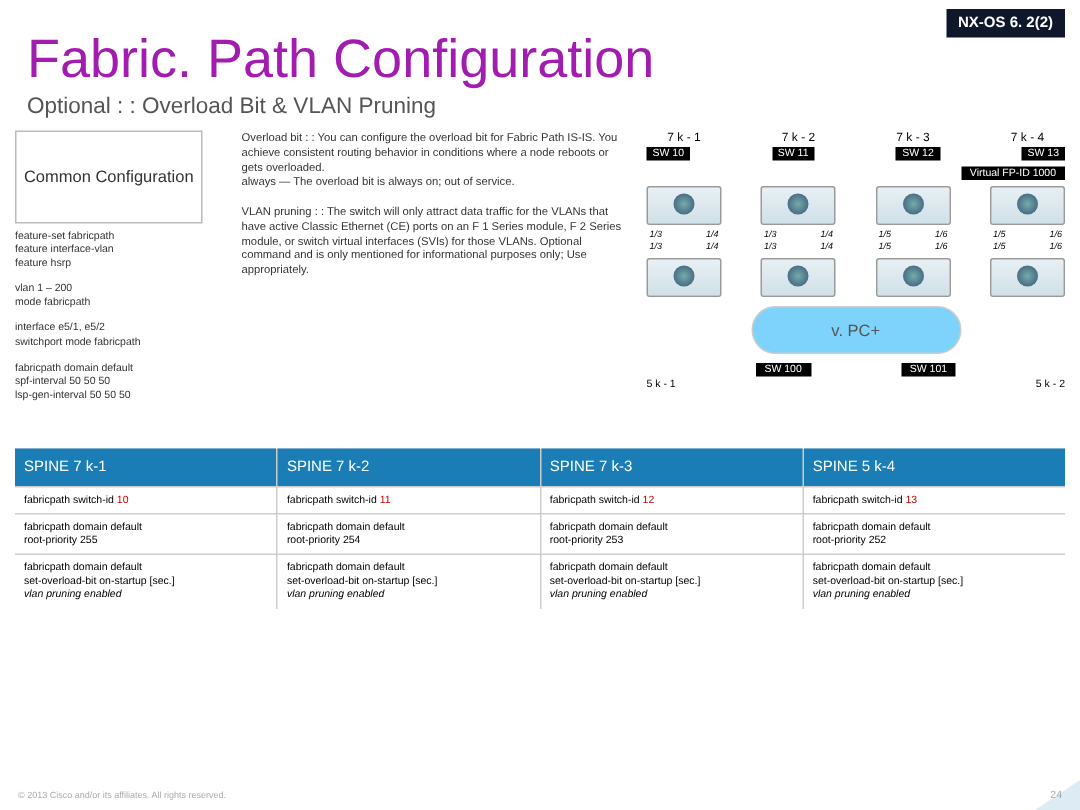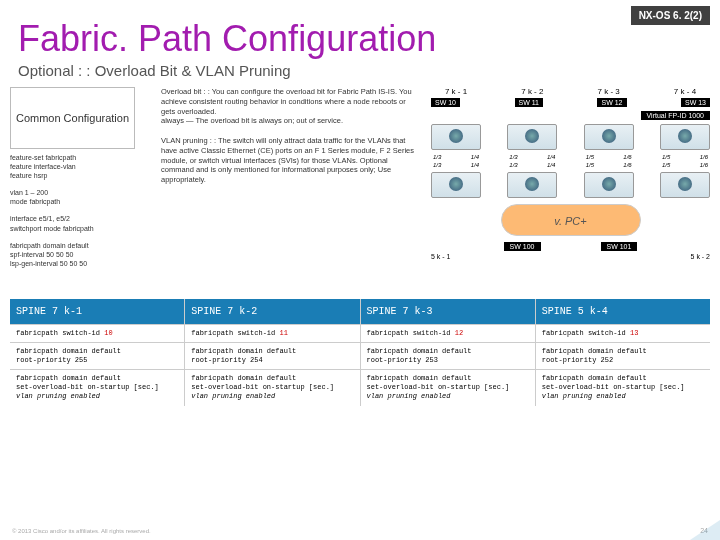--- a/index.html
+++ b/index.html
@@ -1,43 +1,43 @@
 <!DOCTYPE html>
 <html><head>
 <meta charset="utf-8">
 <style>
   * { box-sizing: border-box; margin: 0; padding: 0; }
   body { font-family: Arial, sans-serif; width: 720px; height: 540px; background: #fff; position: relative; font-size: 10px; }
-  .badge { position: absolute; top: 6px; right: 10px; background: #404040; color: #fff; padding: 4px 8px; font-size: 10px; font-weight: bold; }
+  .badge { position: absolute; top: 6px; right: 10px; background: #0f172a; color: #fff; padding: 4px 8px; font-size: 10px; font-weight: bold; }
   .title { font-size: 36px; color: #a21caf; font-weight: 300; padding: 18px 18px 2px; }
   .subtitle { font-size: 15px; color: #555; padding: 0 18px 8px; }
   .main { display: flex; padding: 0 10px; gap: 10px; }
   .leftcol { width: 125px; }
   .midcol { width: 260px; margin-left: 16px; }
   .rightcol { flex: 1; position: relative; height: 200px; }
   .common-box { border: 1px solid #bbb; text-align: center; font-size: 11px; padding: 24px 4px; color: #333; margin-bottom: 4px; }
   .config { font-size: 7px; color: #333; line-height: 1.3; margin-bottom: 8px; white-space: pre-line; }
   .desc { font-size: 7.5px; color: #333; line-height: 1.3; margin-bottom: 10px; }
   
   .swrow { display: flex; justify-content: space-between; font-size: 8px; margin-bottom: 2px; }
   .swrow span { width: 50px; text-align: center; }
   .swrow2 { display: flex; justify-content: space-between; margin-bottom: 2px; }
   .swlabel { background: #000; color: #fff; font-size: 7px; padding: 1px 4px; }
   .vfplabel { background: #000; color: #fff; font-size: 7px; padding: 1px 6px; }
   .netrow { display: flex; justify-content: space-between; margin: 4px 0; }
   .netbox { width: 50px; height: 26px; border: 1px solid #999; background: linear-gradient(#e8f0f4,#d0e0e8); border-radius: 2px; position: relative; }
   .netbox::after { content:""; position:absolute; top:4px; left:50%; width:14px; height:14px; margin-left:-7px; background: radial-gradient(#7aa,#357); border-radius:50%; }
   .smalllabels { display: flex; justify-content: space-between; font-size: 6px; margin: 2px 0; }
   .smalllabels span { width: 50px; display:flex; justify-content:space-between; padding: 0 2px;}
-  .cloud { margin: 6px auto; width: 140px; height: 32px; background:#fdba74; border:1px solid #ccc; border-radius: 18px; text-align:center; font-size:11px; font-style:italic; line-height:32px; color:#555;}
+  .cloud { margin: 6px auto; width: 140px; height: 32px; background:#7dd3fc; border:1px solid #ccc; border-radius: 18px; text-align:center; font-size:11px; line-height:32px; color:#555;}
   .botsw { display:flex; justify-content:center; gap:60px; margin-top:4px;}
   .botsw .swlabel { padding: 1px 6px; }
   .siderow { display:flex; justify-content:space-between; font-size:7px; margin-top:2px;}
   
-  .spinegrid { display: grid; grid-template-columns: repeat(4,1fr); gap: 1px; background:#ccc; margin: 12px 10px 0; font-family: Liberation Mono, monospace; }
+  .spinegrid { display: grid; grid-template-columns: repeat(4,1fr); gap: 1px; background:#ccc; margin: 12px 10px 0; }
   .spinegrid > div { background:#fff; padding: 4px 6px; font-size: 7px; line-height:1.3; }
   .spinehdr { background: #1a7db5 !important; color:#fff; font-size:10px !important; padding:6px !important; }
   .red { color: #c00; }
   .ital { font-style: italic; }
   .footer { position:absolute; bottom:6px; left:12px; font-size:6px; color:#aaa; }
   .pagenum { position:absolute; bottom:6px; right:12px; font-size:7px; color:#aaa; }
   .teal-accent { position:absolute; bottom:0; right:0; width:0; height:0; border-left: 30px solid transparent; border-bottom: 20px solid #1a7db5; opacity:.15;}
 </style>
 </head>
 <body>

